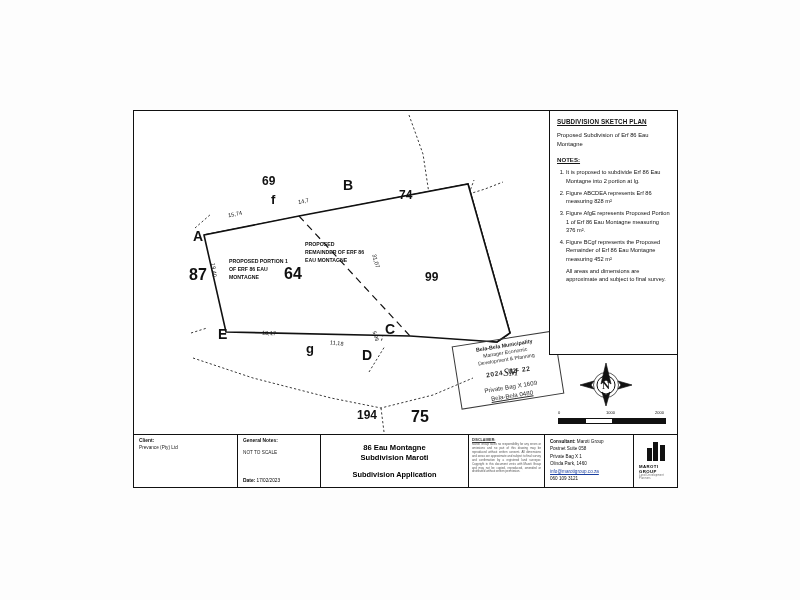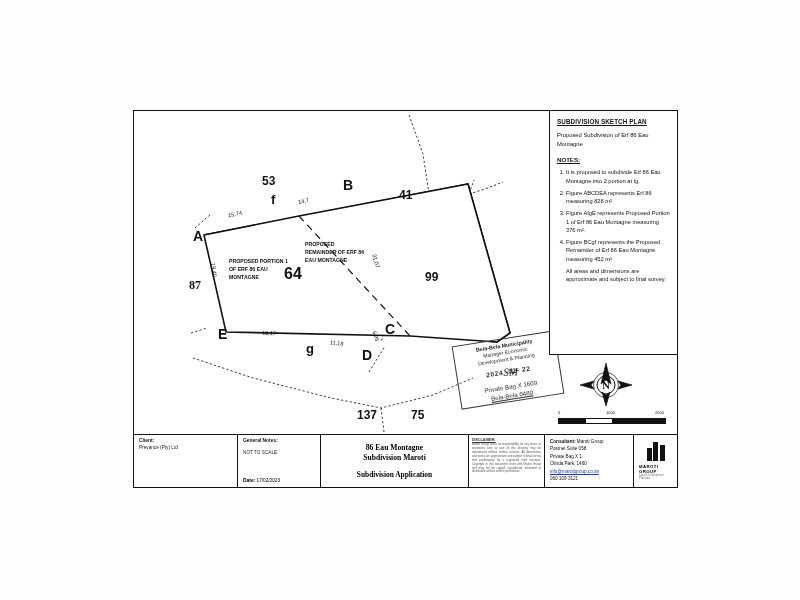--- a/index.html
+++ b/index.html
@@ -76,21 +76,21 @@
   .tb-cell{
     border-right:1.2px solid #111;
     box-sizing:border-box;
     padding:3px 5px;
     position:relative;
   }
   .tb-cell:last-child{border-right:none;}
   .tb-client{width:104px;}
   .tb-notes{width:83px;}
   .tb-title{width:148px; display:flex; flex-direction:column;
-            align-items:center; justify-content:center; text-align:center;font-family:Liberation Serif, serif;}
+            align-items:center; justify-content:center; text-align:center;}
   .tb-legal{width:76px; padding:3px 3px;}
   .tb-consult{width:89px;}
   .tb-logo{flex:1; display:flex; flex-direction:column;
            align-items:center; justify-content:center;}
   .tb-lbl{font-size:4.9px; font-weight:bold; color:#111;}
   .tb-val{font-size:4.7px; color:#222; margin-top:1.5px;}
   .tb-mid{font-size:4.7px; color:#222; margin-top:7px;}
   .tb-date{position:absolute; left:5px; bottom:4px; font-size:4.7px;}
   .tb-date b{font-size:4.9px;}
   .tb-main-title{font-size:7.6px; font-weight:bold; line-height:1.35;}
@@ -181,26 +181,26 @@
   <div class="mlabel" style="left:193px;top:228px;font-size:14px;">A</div>
   <div class="mlabel" style="left:343px;top:177px;font-size:14px;">B</div>
   <div class="mlabel" style="left:385px;top:321px;font-size:14px;">C</div>
   <div class="mlabel" style="left:362px;top:347px;font-size:14px;">D</div>
   <div class="mlabel" style="left:218px;top:326px;font-size:14px;">E</div>
   <div class="mlabel" style="left:271px;top:192px;font-size:13px;">f</div>
   <div class="mlabel" style="left:306px;top:341px;font-size:13px;">g</div>
 
   <div class="mlabel" style="left:284px;top:265px;font-size:16px;">64</div>
 
-  <div class="mlabel" style="left:262px;top:174px;font-size:12px;">53</div>
-  <div class="mlabel" style="left:189px;top:278px;font-size:12px;font-family:Liberation Serif, serif;">87</div>
-  <div class="mlabel" style="left:399px;top:188px;font-size:12px;">41</div>
+  <div class="mlabel" style="left:262px;top:174px;font-size:12px;">69</div>
+  <div class="mlabel" style="left:189px;top:266px;font-size:16px;">87</div>
+  <div class="mlabel" style="left:399px;top:188px;font-size:12px;">74</div>
   <div class="mlabel" style="left:425px;top:270px;font-size:12px;">99</div>
-  <div class="mlabel" style="left:357px;top:408px;font-size:12px;">137</div>
-  <div class="mlabel" style="left:411px;top:408px;font-size:12px;">75</div>
+  <div class="mlabel" style="left:357px;top:408px;font-size:12px;">194</div>
+  <div class="mlabel" style="left:411px;top:408px;font-size:16px;">75</div>
 
   <div style="position:absolute;left:229px;top:257px;width:64px;font-size:5.2px;line-height:1.55;color:#111;font-weight:bold;">PROPOSED PORTION 1 OF ERF 86 EAU MONTAGNE</div>
   <div style="position:absolute;left:305px;top:240px;width:62px;font-size:5.2px;line-height:1.55;color:#111;font-weight:bold;">PROPOSED REMAINDER OF ERF 86 EAU MONTAGNE</div>
 
   <div class="mlabel" style="left:228px;top:211px;font-size:5.6px;font-weight:normal;transform:rotate(-11deg);">15,74</div>
   <div class="mlabel" style="left:298px;top:198px;font-size:5.6px;font-weight:normal;transform:rotate(-11deg);">14,7</div>
   <div class="mlabel" style="left:207px;top:267px;font-size:5.6px;font-weight:normal;transform:rotate(82deg);">19,40</div>
   <div class="mlabel" style="left:369px;top:258px;font-size:5.6px;font-weight:normal;transform:rotate(74deg);">31,07</div>
   <div class="mlabel" style="left:262px;top:330px;font-size:5.6px;font-weight:normal;transform:rotate(4deg);">18,17</div>
   <div class="mlabel" style="left:330px;top:340px;font-size:5.6px;font-weight:normal;transform:rotate(7deg);">11,18</div>

